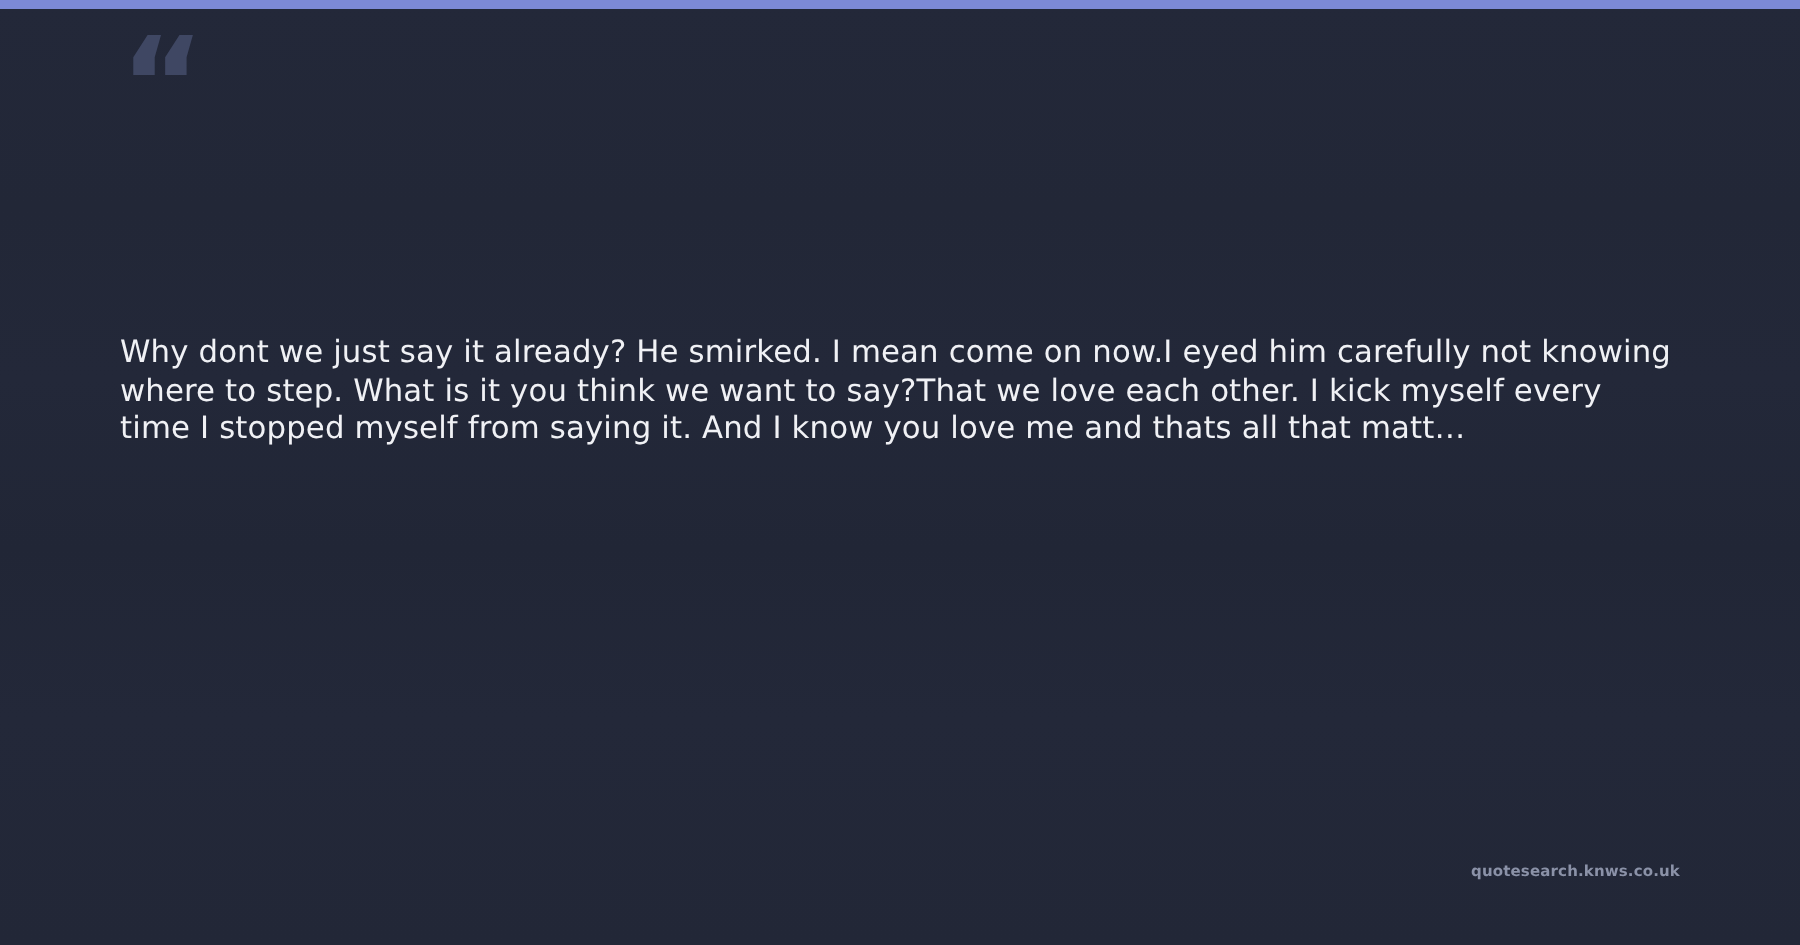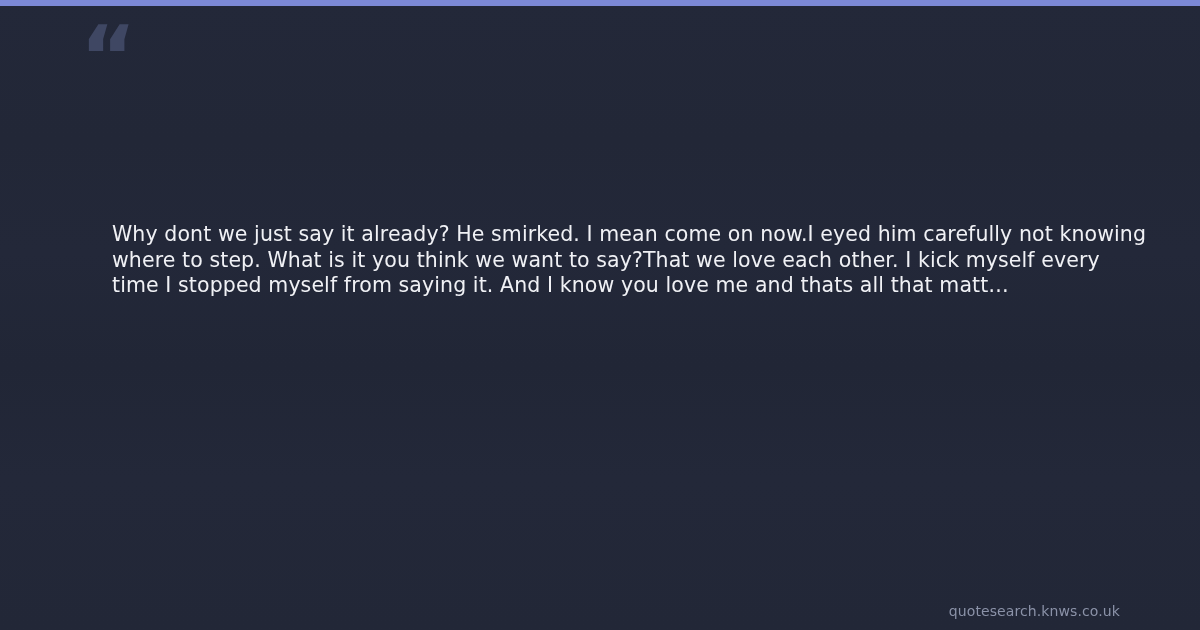--- a/index.html
+++ b/index.html
@@ -56,21 +56,20 @@
     letter-spacing: -2px;
     user-select: none;
   }
 
   
   #content {
     position: absolute;
     left: 80px;
     top: 222px;
     width: 1040px;
-    margin-left: 32px;
   }
 
   #quote-text {
     margin: 0;
     font-family: "DejaVu Sans", sans-serif;
     font-size: 20.5px;
     line-height: 25.6px;
     font-weight: 400;
     color: #f0f1f5;
     letter-spacing: 0.1px;
@@ -86,25 +85,25 @@
     font-weight: 700;
     color: #7b88d4;
     letter-spacing: 0.2px;
     white-space: nowrap;
   }
 
   
   #footer-source {
     position: absolute;
     right: 80px;
-    bottom: 10px;
+    bottom: 39px;
     font-family: "DejaVu Sans", sans-serif;
-    font-size: 14px;
+    font-size: 10px;
     line-height: 18px;
-    font-weight: 400;
+    font-weight: 700;
     color: #8b92a8;
     letter-spacing: 0.1px;
     white-space: nowrap;
   }
 </style>
 </head>
 <body>
 
 <div id="quote-card">
 

